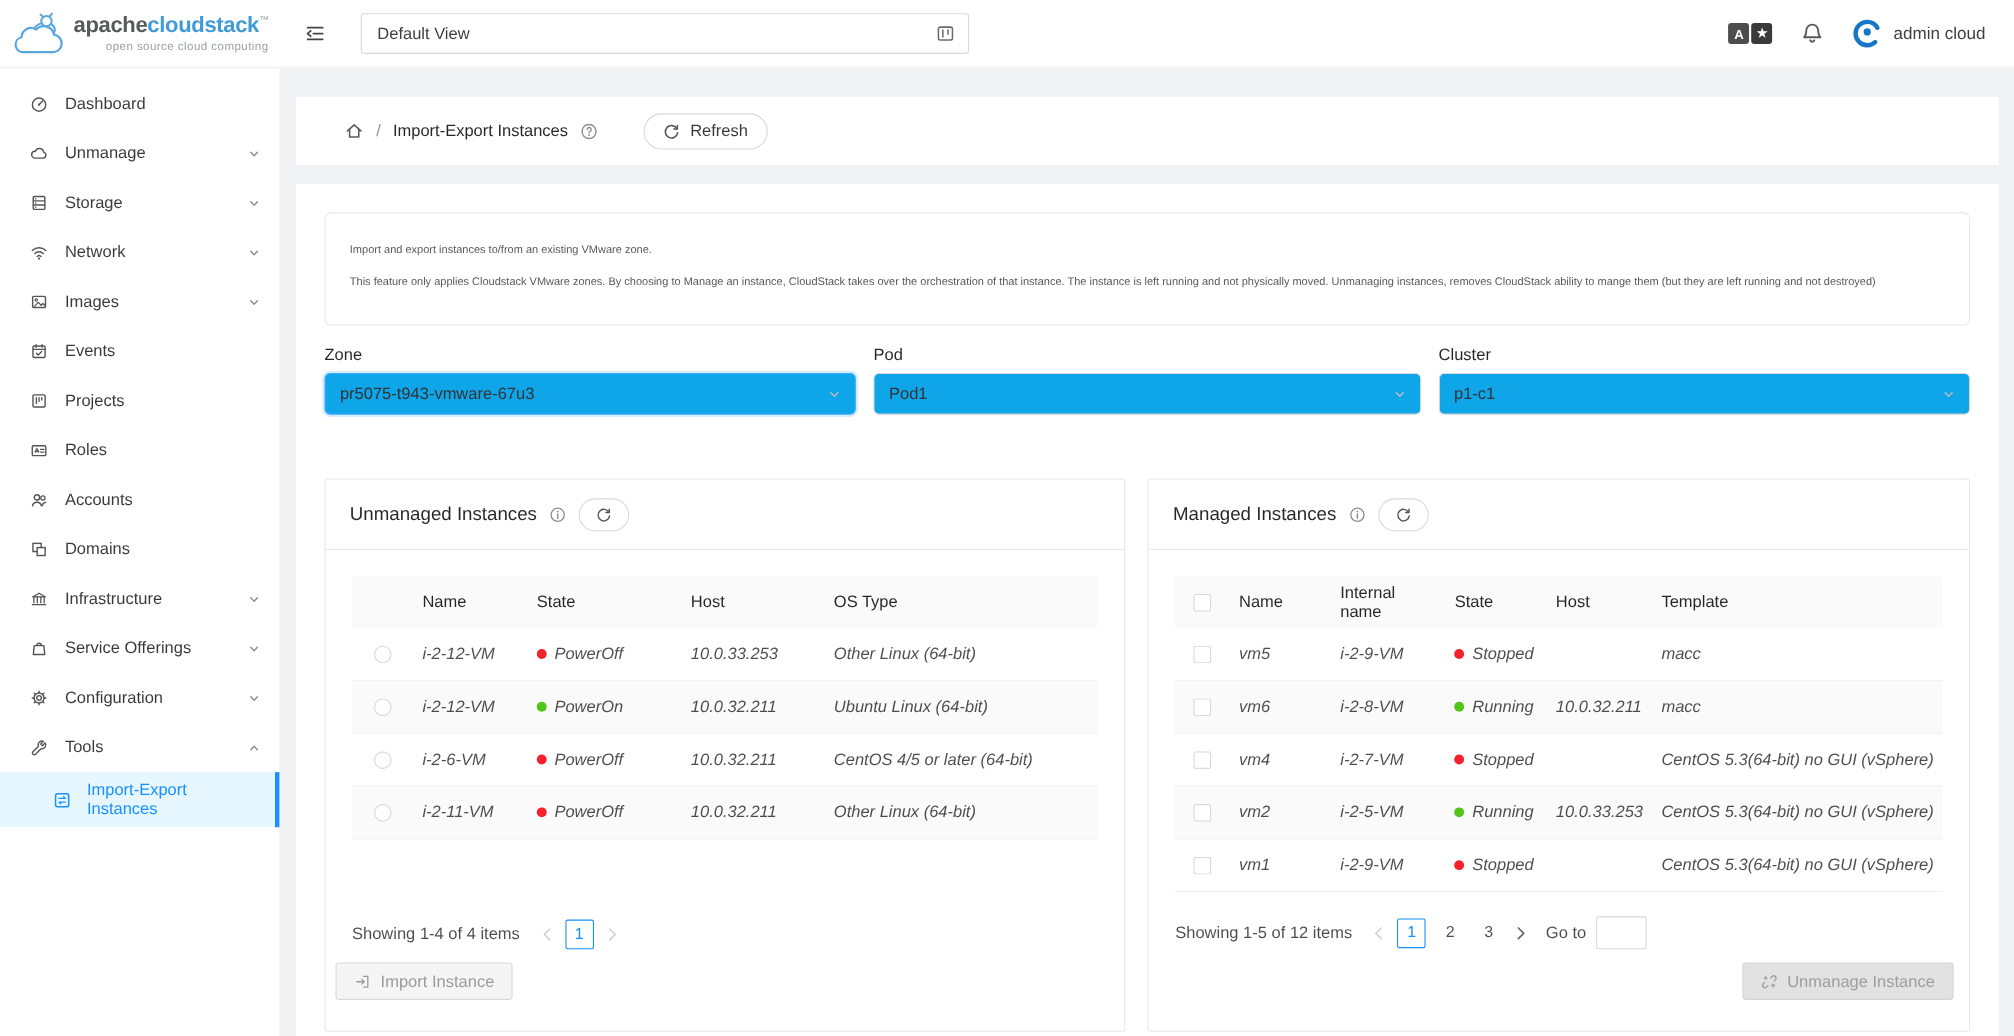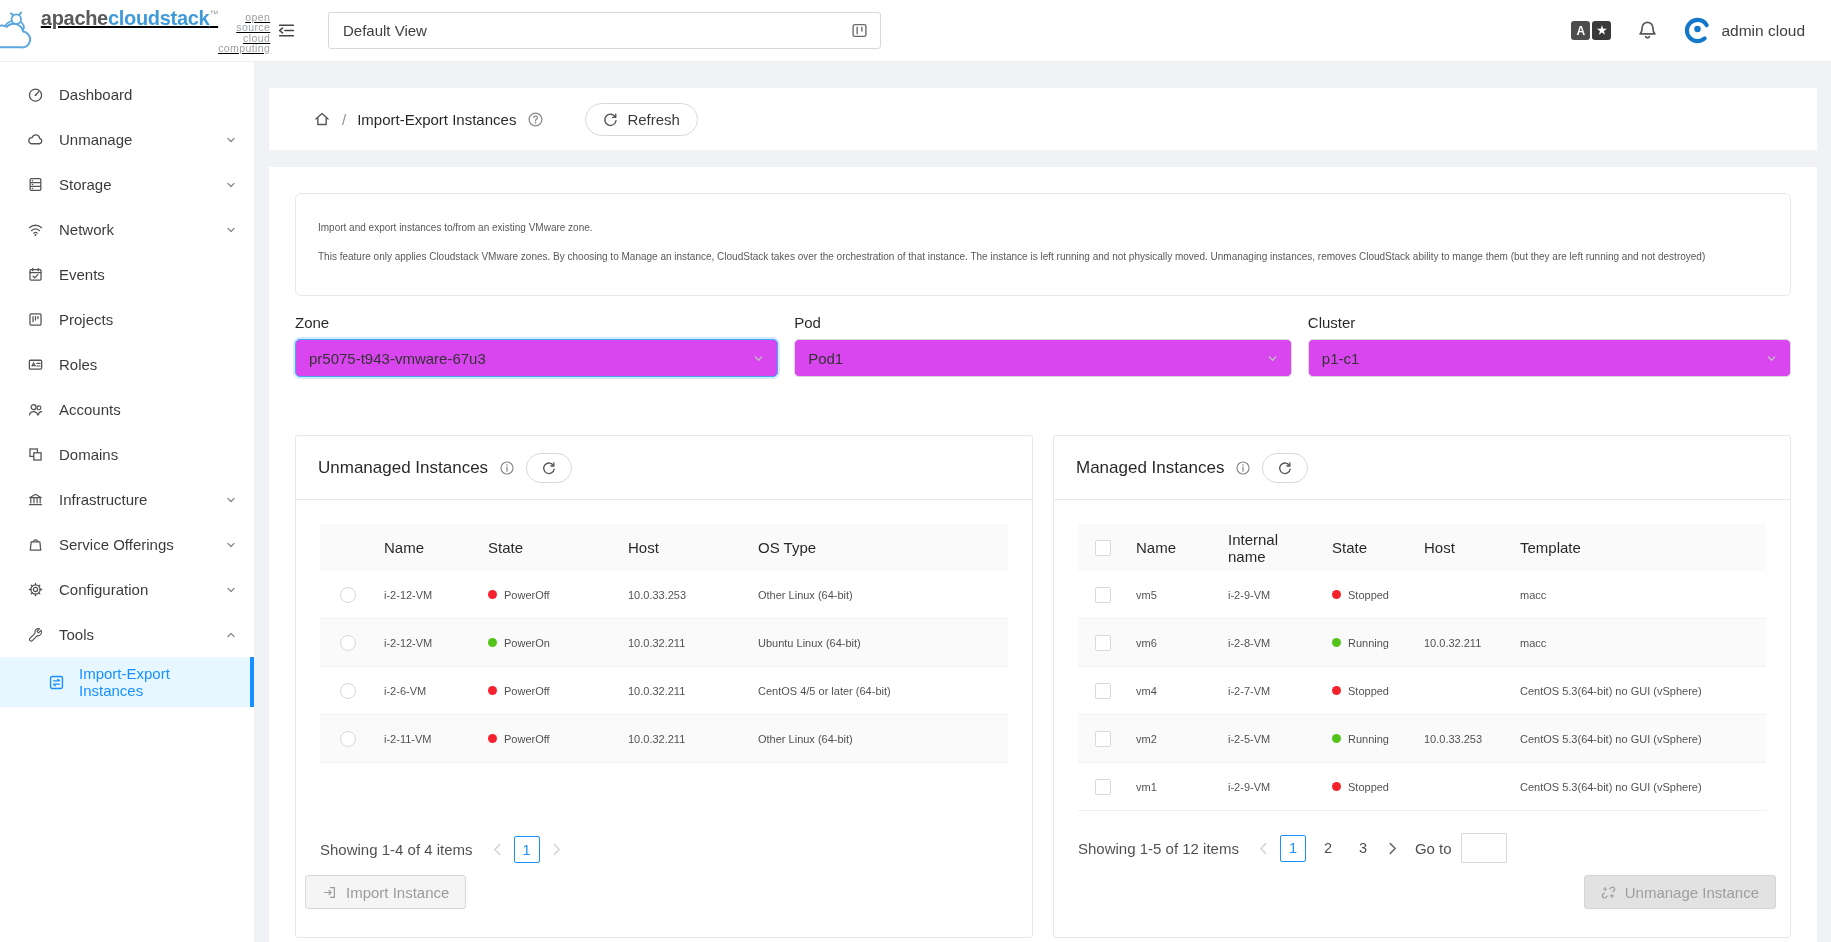--- a/index.html
+++ b/index.html
@@ -2,21 +2,21 @@
 <html><head>
 <meta charset="utf-8">
 <style>
   * { margin:0; padding:0; box-sizing:border-box; }
   html,body { width:1831px; height:942px; overflow:hidden; font-family:"Liberation Sans", sans-serif; background:#f0f2f5; }
   .app { position:relative; width:1831px; height:942px; background:#f0f2f5; }
 
   
   .topbar { position:absolute; top:0; left:0; right:0; height:62px; background:#fff; display:flex; align-items:center; border-bottom:1px solid #f0f0f0; z-index:5; }
   .logo-area { width:255px; height:62px; display:flex; align-items:center; justify-content:center; gap:8px; cursor:pointer; }
-  .logo-text { display:flex; flex-direction:row; line-height:1;text-decoration:underline; }
+  .logo-text { display:flex; flex-direction:column; line-height:1; }
   .brandline { font-size:20px; font-weight:700; letter-spacing:-0.3px; }
   .b-apache { color:#58595b; }
   .b-cloud { color:#3f9bd8; }
   .tm { font-size:9px; color:#9b9b9b; vertical-align:super; font-weight:400; }
   .tagline { font-size:10.5px; color:#9aa0a6; margin-top:4px; letter-spacing:0.4px; text-align:right; }
   .fold { margin-left:22px; color:#454545; display:flex; cursor:pointer; }
   .view-box { margin-left:32px; width:553px; height:37px; border:1px solid #d9d9d9; border-radius:3px; background:#fff; display:flex; align-items:center; justify-content:space-between; padding:0 12px 0 14px; font-size:15px; color:#404040; cursor:pointer; }
   .vicon { color:#6b6b6b; display:flex; }
   .hicons { margin-left:auto; display:flex; align-items:center; gap:26px; padding-right:26px; }
   .trbadge { display:flex; gap:2px; cursor:pointer; }
@@ -43,37 +43,37 @@
   .help-ic { color:#8c8c8c; display:flex; cursor:pointer; }
   .refresh-btn { margin-left:30px; height:33px; border:1px solid #d9d9d9; border-radius:17px; background:#fff; display:inline-flex; align-items:center; gap:9px; padding:0 17px; font-size:15px; color:rgba(0,0,0,0.78); cursor:pointer; }
   .refresh-btn .ric { color:#555; display:flex; }
 
   .card { margin-top:17px; background:#fff; padding:26px 26px 0 26px; min-height:860px; }
   .intro-box { border:1px solid #e9e9e9; border-radius:6px; padding:26px 28px 30px 22px; font-size:10px; color:#595959; line-height:1.6; }
   .intro-box p + p { margin-top:13px; }
 
   .filters { display:grid; grid-template-columns:1fr 1.03fr 1fr; gap:16px; margin-top:18px; }
   .flabel { font-size:15px; color:rgba(0,0,0,0.85); margin-bottom:8px; }
-  .sel { height:38px; border:1px solid #d9d9d9; border-radius:5px; background:#d946ef; display:flex; align-items:center; justify-content:space-between; padding:0 13px; font-size:15px; color:#333; cursor:pointer; }
+  .sel { height:38px; border:1px solid #d9d9d9; border-radius:5px; background:#0ea5e9; display:flex; align-items:center; justify-content:space-between; padding:0 13px; font-size:15px; color:#333; cursor:pointer; }
   .sel.focused { border-color:#40a9ff; box-shadow:0 0 0 2px rgba(24,144,255,0.18); border-width:1.5px; }
   .sel .dchev { color:#bfbfbf; display:flex; }
 
   .panels { display:grid; grid-template-columns:1fr 1fr; gap:20px; margin-top:58px; }
   .panel { border:1px solid #e8e8e8; border-radius:3px; background:#fff; display:flex; flex-direction:column; }
   .panel-head { height:64px; display:flex; align-items:center; gap:11px; padding:0 22px; border-bottom:1px solid #e8e8e8; }
   .ptitle { font-size:17px; font-weight:500; color:rgba(0,0,0,0.85); }
   .info-ic { color:#8c8c8c; display:flex; cursor:pointer; }
   .pref { height:30px; min-width:46px; border:1px solid #d9d9d9; border-radius:15px; background:#fff; display:inline-flex; align-items:center; justify-content:center; color:#555; cursor:pointer; }
   .panel-body { padding:24px 24px 14px 24px; flex:1; display:flex; flex-direction:column; }
 
   .thead { display:flex; background:#fafafa; height:47px; align-items:center; }
   .th { font-size:15px; font-weight:500; color:rgba(0,0,0,0.85); padding:0 8px; }
   .trow { display:flex; height:48px; align-items:center; border-bottom:1px solid #f0f0f0; cursor:pointer; }
   .trow:nth-child(even) { background:#fafafa; }
-  .td { font-size:11px; color:rgba(0,0,0,0.70); padding:0 8px; display:flex; align-items:center; gap:7px; white-space:nowrap; overflow:hidden; }
+  .td { font-size:15px; color:rgba(0,0,0,0.70); padding:0 8px; display:flex; align-items:center; gap:7px; white-space:nowrap; overflow:hidden;font-style:italic; }
   
   .lt .c0{width:56px; justify-content:center; display:flex;} .lt .c1{width:104px;} .lt .c2{width:140px;} .lt .c3{width:130px;} .lt .c4{flex:1;}
   
   .rt .c0{width:50px; justify-content:center; display:flex;} .rt .c1{width:92px;} .rt .c2{width:104px;} .rt .c3{width:92px;} .rt .c4{width:96px;} .rt .c5{flex:1;}
 
   .radio { width:16px; height:16px; border:1px solid #d9d9d9; border-radius:50%; background:#fff; display:inline-block; cursor:pointer; }
   .cbox { width:16px; height:16px; border:1px solid #d9d9d9; border-radius:2px; background:#fff; display:inline-block; cursor:pointer; }
   .dot { width:9px; height:9px; border-radius:50%; display:inline-block; flex:0 0 auto; }
 
   .pager { margin-top:auto; padding-top:22px; display:flex; align-items:center; gap:9px; font-size:15px; color:rgba(0,0,0,0.70); }
@@ -192,20 +192,35 @@
         </span>
     </div>
     <div class="sitem">
       <span class="micon">
           <svg viewBox="0 0 16 16" width="17" height="17">
             <path d="M2.3,6.3 a8.2,8.2 0 0 1 11.4,0 M4.4,8.9 a5.2,5.2 0 0 1 7.2,0 M6.4,11.4 a2.4,2.4 0 0 1 3.2,0" fill="none" stroke="currentColor" stroke-width="1.2" stroke-linecap="round"></path>
             <circle cx="8" cy="13.2" r="0.95" fill="currentColor"></circle>
           </svg>
         </span>
       <span>Network</span>
+      <span class="chev">
+          <svg width="10" height="10" viewBox="0 0 10 10">
+            <path d="M2,3.5 L5,6.5 L8,3.5" fill="none" stroke="currentColor" stroke-width="1.3" stroke-linecap="round" stroke-linejoin="round"></path>
+          </svg>
+        </span>
+    </div>
+    <div class="sitem">
+      <span class="micon">
+          <svg viewBox="0 0 16 16" width="17" height="17">
+            <rect x="2.5" y="3.2" width="11" height="9.6" rx="1" fill="none" stroke="currentColor" stroke-width="1.2"></rect>
+            <circle cx="5.6" cy="6.4" r="1" fill="none" stroke="currentColor" stroke-width="1"></circle>
+            <path d="M3.8,12 L7.4,8.4 L9.8,10.8 L11.3,9.3 L13.3,11.3" fill="none" stroke="currentColor" stroke-width="1.1" stroke-linejoin="round"></path>
+          </svg>
+        </span>
+      <span>Images</span>
       <span class="chev">
           <svg width="10" height="10" viewBox="0 0 10 10">
             <path d="M2,3.5 L5,6.5 L8,3.5" fill="none" stroke="currentColor" stroke-width="1.3" stroke-linecap="round" stroke-linejoin="round"></path>
           </svg>
         </span>
     </div>
     <div class="sitem">
       <span class="micon">
           <svg viewBox="0 0 16 16" width="17" height="17">
             <rect x="2.8" y="3.4" width="10.4" height="9.8" rx="1" fill="none" stroke="currentColor" stroke-width="1.2"></rect>

